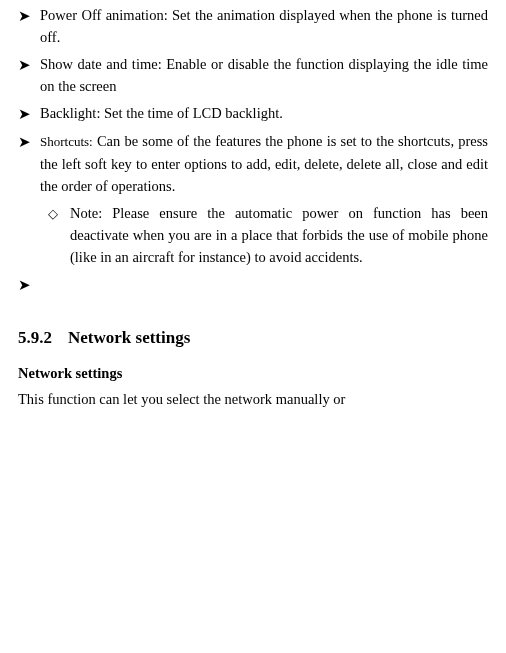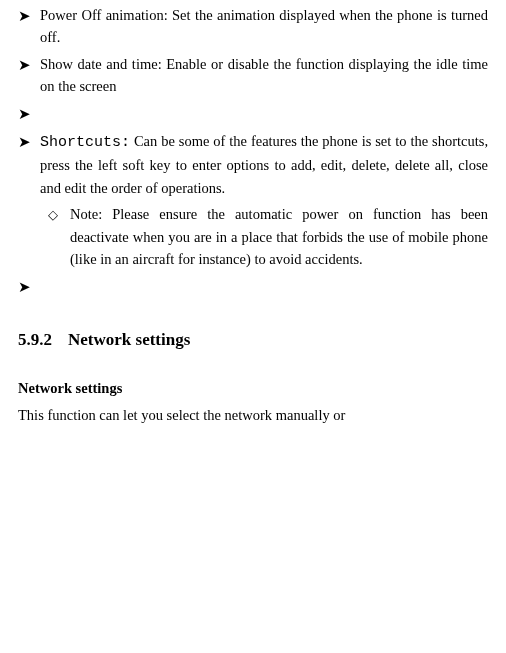--- a/index.html
+++ b/index.html
@@ -54,31 +54,31 @@
       font-size: 13px;
       padding-top: 2px;
     }
 
     .note-text {
       flex: 1;
       text-align: justify;
     }
 
     .monospace {
-      font-family: Liberation Mono, monospace;
-      font-size: 15px;
+      font-family: Liberation Serif, serif;
+      font-size: 13px;
     }
 
     .bold {
       font-weight: normal;
     }
 
     .section-heading {
       margin-top: 28px;
-      margin-bottom: 24px;
+      margin-bottom: 10px;
       display: flex;
       align-items: center;
       gap: 16px;
     }
 
     .section-number {
       font-size: 17px;
       font-weight: bold;
     }
 
@@ -112,20 +112,21 @@
     <span class="bullet-text">Power Off animation: Set the animation displayed when the phone is turned off.</span>
   </div>
 
   <div class="bullet-item">
     <span class="bullet-arrow large-bullet">➤</span>
     <span class="bullet-text">Show date and time: Enable or disable the function displaying the idle time on the screen</span>
   </div>
 
   <div class="bullet-item">
     <span class="bullet-arrow large-bullet">➤</span>
+    <span class="bullet-text">Backlight: Set the time of LCD backlight.</span>
   </div>
 
   <div class="bullet-item">
     <span class="bullet-arrow large-bullet">➤</span>
     <span class="bullet-text">
       <span class="monospace">Shortcuts:</span>
       <span> Can be some of the features the phone is set to the shortcuts, press the left soft key to enter options to add, edit, delete, delete all, close and edit the order of operations.</span>
     </span>
   </div>
 

